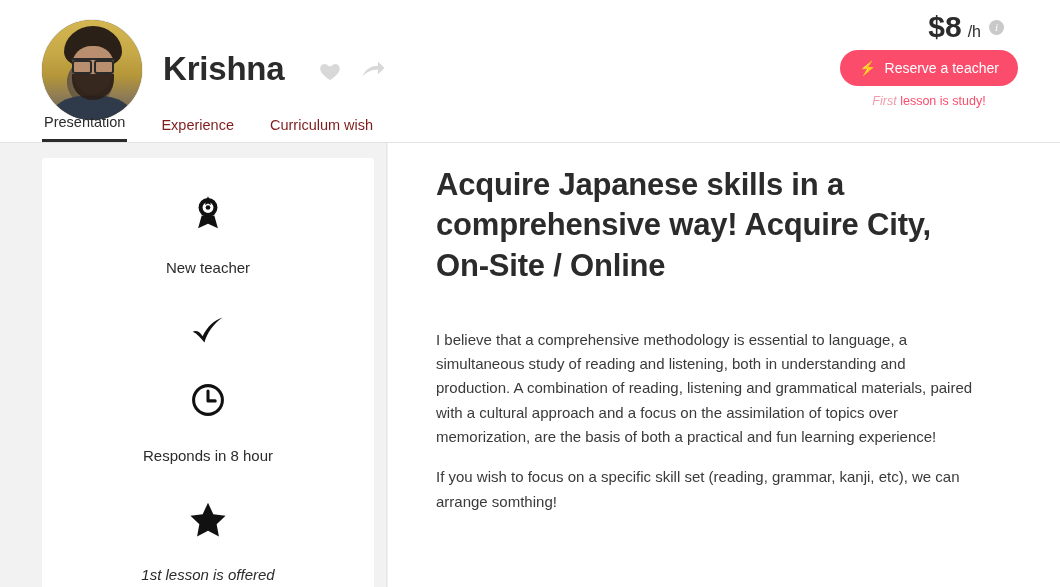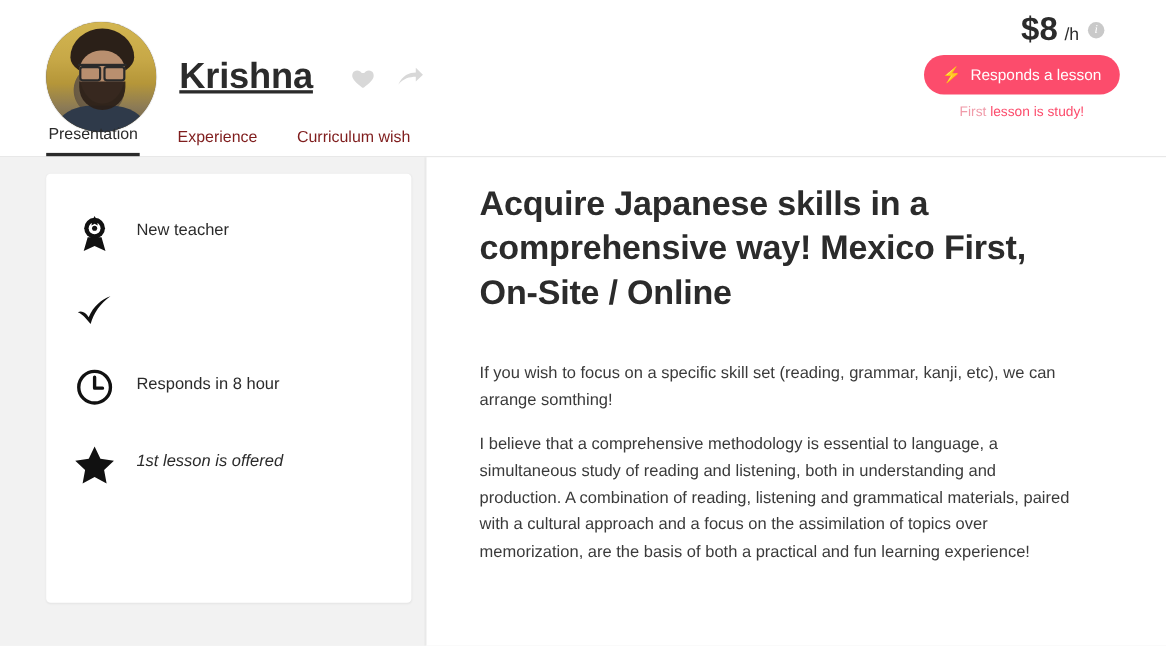--- a/index.html
+++ b/index.html
@@ -89,21 +89,20 @@
   }
 
   .name {
     position: absolute;
     left: 163px;
     top: 50px;
     font-size: 33px;
     font-weight: bold;
     color: #2b2b2b;
     letter-spacing: -0.2px;
-    text-decoration: underline;
   }
   .heart-icon {
     position: absolute;
     left: 318px;
     top: 59px;
     width: 24px;
     height: 24px;
     cursor: pointer;
   }
   .share-icon {
@@ -189,21 +188,21 @@
   .bolt { font-size: 14px; line-height: 1; }
   .first-free {
     position: absolute;
     right: 42px;
     top: 94px;
     width: 178px;
     text-align: center;
     font-size: 12.5px;
     color: #fc4c6c;
   }
-  .first-free .muted { color: #f09ba9; }
+  .first-free .muted { color: #f09ba9; font-style: italic; }
 
   
   .body {
     position: relative;
     height: 444px;
     background: #f2f2f2;
   }
   .left-col {
     position: absolute;
     left: 0; top: 0;
@@ -218,23 +217,24 @@
     top: 15px;
     width: 332px;
     background: #ffffff;
     border-radius: 4px;
     padding: 34px 24px 24px 24px;
     box-shadow: 0 1px 2px rgba(0,0,0,0.06);
     min-height: 390px;
   }
   .feature {
     display: flex;
-    align-items: flex-start;
+    align-items: center;
     gap: 18px;
     margin-bottom: 30px;
+    flex-direction: column;
   }
   .feature:last-child { margin-bottom: 0; font-style: italic; }
   .feature-icon {
     width: 40px;
     min-width: 40px;
     height: 40px;
     display: flex;
     align-items: center;
     justify-content: center;
     color: #1d1d1d;
@@ -311,21 +311,21 @@
     </div>
 
     <div class="price-block">
       <span class="price">$8</span>
       <span class="price-unit">/h</span>
       <span class="info-icon">i</span>
     </div>
 
     <button class="reserve-btn">
       <span class="bolt">⚡</span>
-      <span>Responds a lesson</span>
+      <span>Reserve a teacher</span>
     </button>
 
     <div class="first-free">
       <span class="muted">First</span>
       <span>lesson is study!</span>
     </div>
   </div>
 
   <div class="body">
 
@@ -369,21 +369,21 @@
               <path d="M20 3 L25.6 14.9 L38.5 16.6 L29.1 25.6 L31.5 38.5 L20 32.3 L8.5 38.5 L10.9 25.6 L1.5 16.6 L14.4 14.9 Z" fill="#111"></path>
             </svg>
           </span>
           <span class="feature-text">1st lesson is offered</span>
         </div>
 
       </div>
     </div>
 
     <div class="right-col">
-      <h1 class="headline">Acquire Japanese skills in a comprehensive way! Mexico First, On-Site / Online</h1>
+      <h1 class="headline">Acquire Japanese skills in a comprehensive way! Acquire City, On-Site / Online</h1>
       <div class="desc">
+        <p>I believe that a comprehensive methodology is essential to language, a simultaneous study of reading and listening, both in understanding and production. A combination of reading, listening and grammatical materials, paired with a cultural approach and a focus on the assimilation of topics over memorization, are the basis of both a practical and fun learning experience!</p>
         <p>If you wish to focus on a specific skill set (reading, grammar, kanji, etc), we can arrange somthing!</p>
-        <p>I believe that a comprehensive methodology is essential to language, a simultaneous study of reading and listening, both in understanding and production. A combination of reading, listening and grammatical materials, paired with a cultural approach and a focus on the assimilation of topics over memorization, are the basis of both a practical and fun learning experience!</p>
       </div>
     </div>
 
   </div>
 </div>
 
 </body></html>

